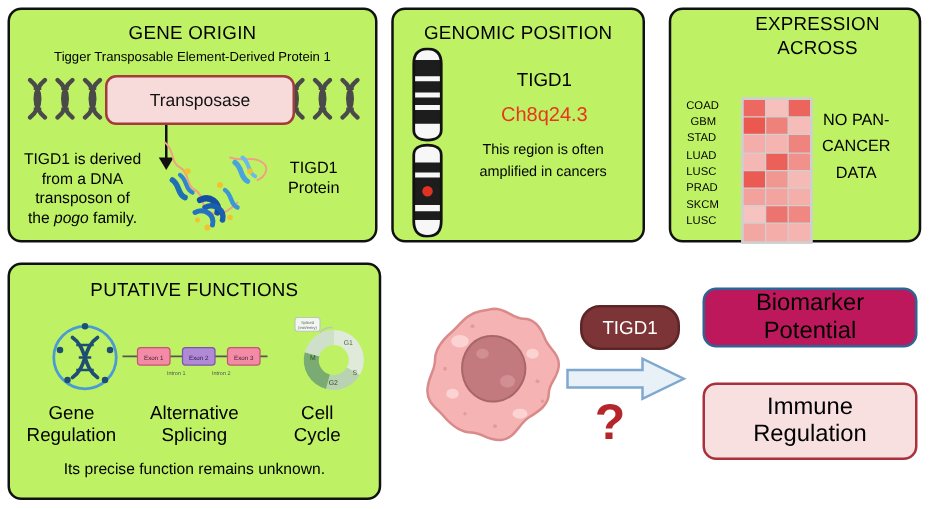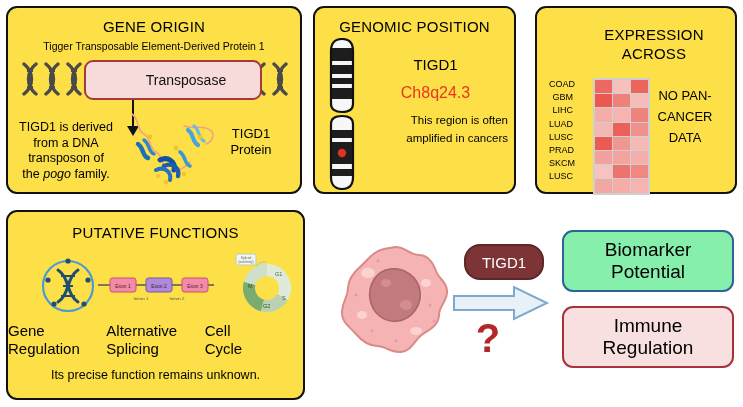--- a/index.html
+++ b/index.html
@@ -1,80 +1,80 @@
 <!DOCTYPE html>
 <html><head>
 <meta charset="utf-8">
 <style>
   html,body{margin:0;padding:0;background:#ffffff;}
   body{width:743px;height:407px;position:relative;overflow:hidden;
        font-family:"Liberation Sans",sans-serif;color:#000;}
-  .panel{position:absolute;background:#fde047;border:2px solid #111;border-radius:11px;box-sizing:border-box;}
+  .panel{position:absolute;background:#bef264;border:2px solid #111;border-radius:11px;box-sizing:border-box;}
   .ttl{position:absolute;left:0;right:0;text-align:center;font-size:15px;letter-spacing:.2px;}
 
   
   #p-origin{left:6px;top:6px;width:296px;height:188px;}
   #origin-title{top:10px;}
   #origin-sub{position:absolute;top:32px;left:0;right:0;text-align:center;font-size:10.5px;}
   #dna-row{position:absolute;top:50px;left:10px;width:276px;height:42px;}
   #transposase{position:absolute;left:66px;top:2px;width:148px;height:36px;
      background:#f7dada;border:2px solid #a33b3b;border-radius:9px;
-     display:flex;align-items:center;justify-content:center;font-size:14px;color:#111;z-index:3;padding-left:26px;}
+     display:flex;align-items:center;justify-content:center;font-size:14px;color:#111;z-index:3;}
   .helix{position:absolute;top:4px;width:66px;height:34px;}
   #helix-l{left:2px;} #helix-r{right:2px;}
   #arrow-down{position:absolute;left:124px;top:88px;width:2px;height:32px;background:#111;}
   #arrow-down:after{content:"";position:absolute;left:-5px;top:30px;
      border-left:6px solid transparent;border-right:6px solid transparent;border-top:10px solid #111;}
   #protein-img{position:absolute;left:106px;top:96px;width:110px;height:88px;}
   #origin-note{position:absolute;left:8px;top:112px;width:100px;font-size:12.5px;line-height:1.25;text-align:center;}
   #origin-note i{font-style:italic;}
   #protein-label{position:absolute;right:10px;top:118px;width:78px;text-align:center;font-size:13px;line-height:1.25;}
 
   
   #p-pos{left:313px;top:6px;width:203px;height:188px;}
   #pos-title{top:10px;}
   #chr{position:absolute;left:14px;top:30px;width:26px;height:152px;}
   #pos-gene{position:absolute;left:48px;right:6px;top:48px;text-align:center;font-size:15px;}
   #pos-band{position:absolute;left:48px;right:6px;top:76px;text-align:center;font-size:16px;color:#e8361f;}
-  #pos-desc{position:absolute;left:46px;right:6px;top:104px;text-align:right;font-size:11.5px;line-height:1.55;}
+  #pos-desc{position:absolute;left:46px;right:6px;top:104px;text-align:center;font-size:11.5px;line-height:1.55;}
 
   
   #p-expr{left:535px;top:6px;width:202px;height:188px;}
-  #expr-title{top:18px;line-height:1.25;padding-left:36px;}
+  #expr-title{top:3px;line-height:1.25;padding-left:36px;}
   #hm-wrap{position:absolute;left:12px;top:70px;display:flex;align-items:flex-start;}
   #hm-labels{display:flex;flex-direction:column;width:44px;}
   .hm-lab{height:13.2px;line-height:13.2px;font-size:9px;text-align:right;padding-right:20px;}
   #hm-grid{display:grid;grid-template-columns:repeat(3,17px);grid-auto-rows:13.2px;
      border:1px solid #cfcfcf;background:#cfcfcf;gap:1px;padding:1px;}
   .hm-cell{width:100%;height:100%;}
   #expr-note{position:absolute;right:8px;top:78px;width:84px;text-align:center;font-size:13px;line-height:1.6;}
 
   
   #p-func{left:6px;top:210px;width:299px;height:190px;}
   #func-title{top:12px;}
   #func-icons{position:absolute;top:40px;left:0;right:0;height:72px;}
   #ic-gene{position:absolute;left:28px;top:2px;width:64px;height:64px;}
   #ic-splice{position:absolute;left:88px;top:18px;width:120px;height:38px;}
   #ic-cycle{position:absolute;left:226px;top:0px;width:66px;height:66px;}
   #func-labels{position:absolute;top:110px;left:0;right:0;display:flex;}
-  .func-lab{flex:1;font-size:15px;line-height:1.2;}
+  .func-lab{flex:1;text-align:center;font-size:15px;line-height:1.2;}
   #func-foot{position:absolute;left:0;right:0;bottom:16px;text-align:center;font-size:12.5px;}
 
   
   #cell-img{position:absolute;left:338px;top:243px;width:114px;height:114px;}
   #tigd1-pill{position:absolute;left:464px;top:244px;width:76px;height:32px;
      background:#7d3436;border:2px solid #5e2527;border-radius:16px;color:#fff;
      display:flex;align-items:center;justify-content:center;font-size:15px;}
   #big-arrow{position:absolute;left:452px;top:285px;width:98px;height:36px;}
   #qmark{position:absolute;left:468px;top:318px;width:40px;text-align:center;
      font-size:40px;font-weight:bold;color:#b5262b;line-height:1;}
   .out-box{position:absolute;left:562px;width:172px;border-radius:11px;box-sizing:border-box;
      display:flex;align-items:center;justify-content:center;text-align:center;
      font-size:19px;line-height:1.15;}
-  #out-bio{top:230px;height:62px;background:#86efac;border:2px solid #2d6395;}
+  #out-bio{top:230px;height:48px;background:#be185d;border:2px solid #2d6395;align-items:flex-end;}
   #out-imm{top:306px;height:62px;background:#f8dfe0;border:2px solid #a8313c;}
 </style>
 </head>
 <body>
 
 <div class="panel" id="p-origin">
   <div class="ttl" id="origin-title">GENE ORIGIN</div>
   <div id="origin-sub">Tigger Transposable Element-Derived Protein 1</div>
 
   <div id="dna-row">
@@ -200,21 +200,21 @@
 
 <div class="panel" id="p-expr">
   <div class="ttl" id="expr-title">
     <span>EXPRESSION ACROSS</span><br>
   </div>
 
   <div id="hm-wrap">
     <div id="hm-labels">
         <div class="hm-lab">COAD</div>
         <div class="hm-lab">GBM</div>
-        <div class="hm-lab">LIHC</div>
+        <div class="hm-lab">STAD</div>
         <div class="hm-lab">LUAD</div>
         <div class="hm-lab">LUSC</div>
         <div class="hm-lab">PRAD</div>
         <div class="hm-lab">SKCM</div>
         <div class="hm-lab">LUSC</div>
       </div>
     <div id="hm-grid">
         <div class="hm-cell" style="background: rgb(236, 104, 96);"></div>
         <div class="hm-cell" style="background: rgb(246, 192, 189);"></div>
         <div class="hm-cell" style="background: rgb(236, 101, 93);"></div>

